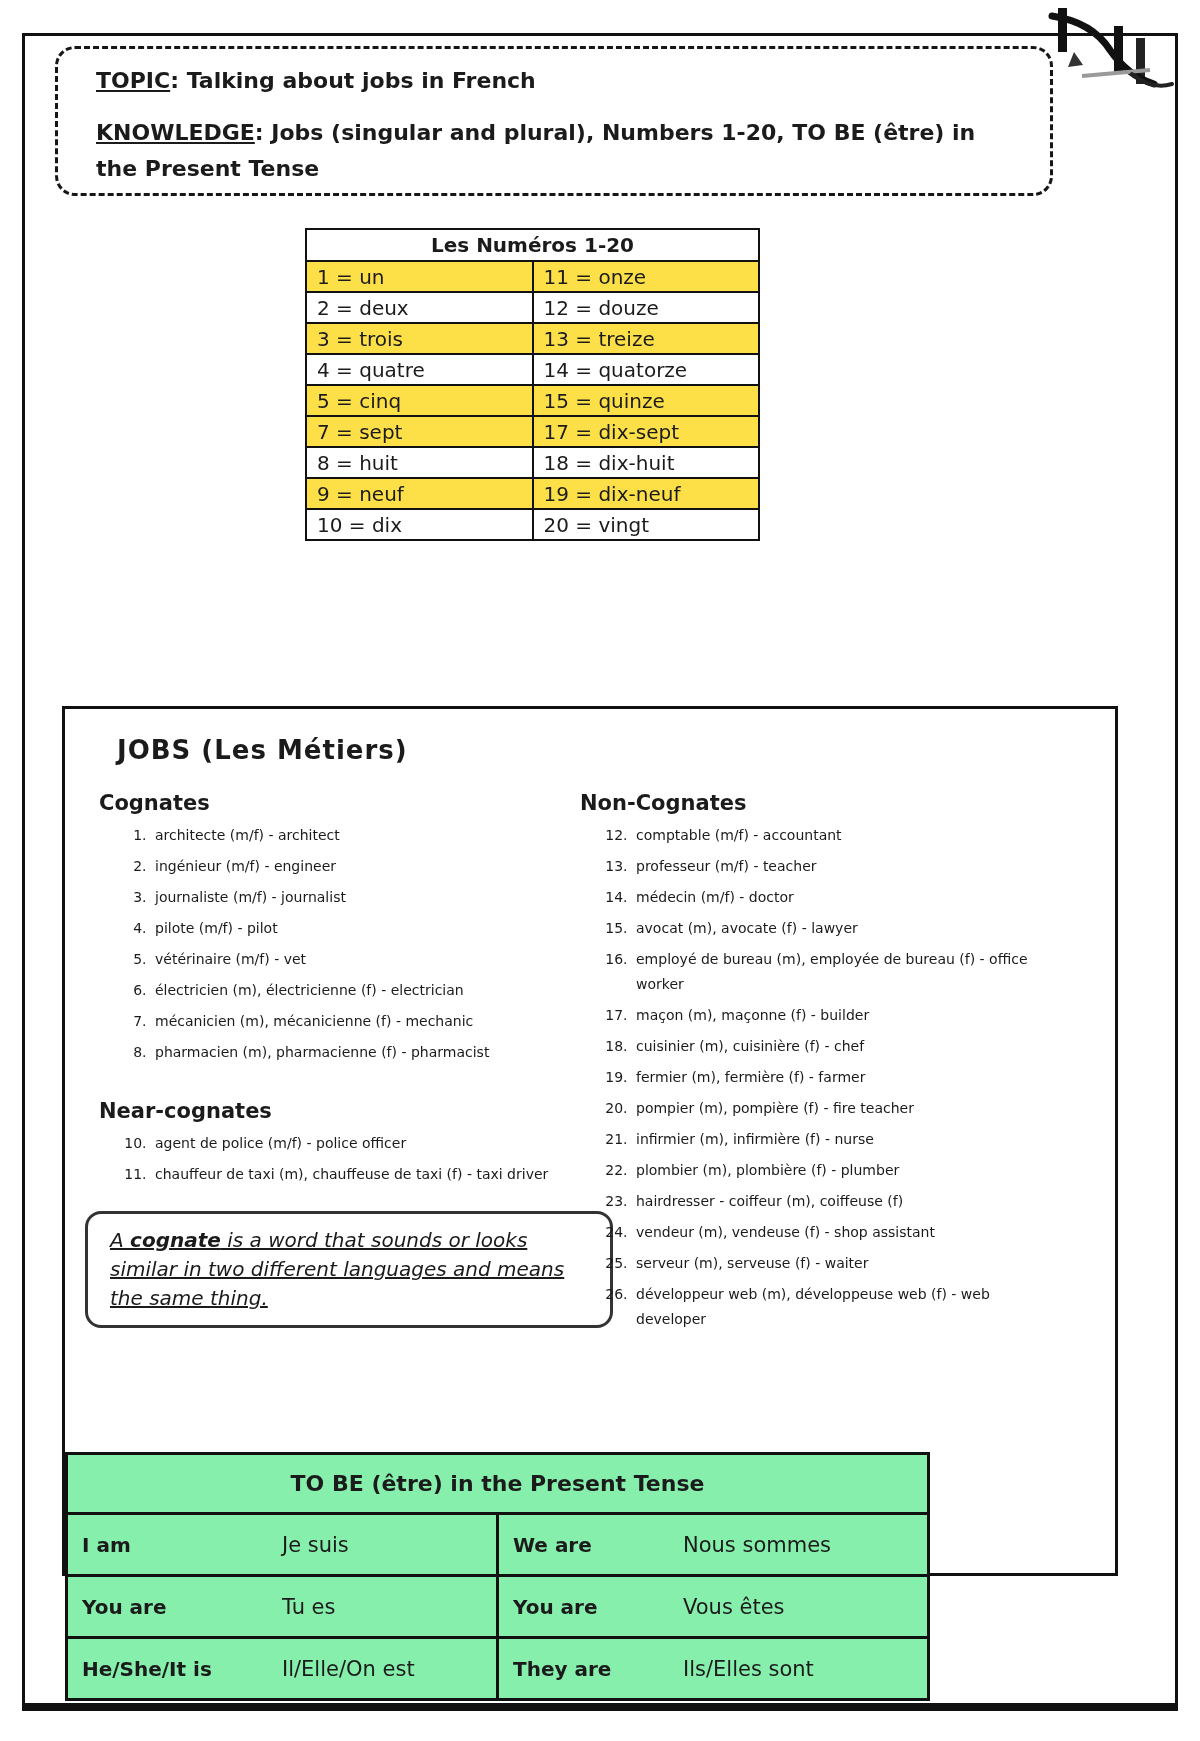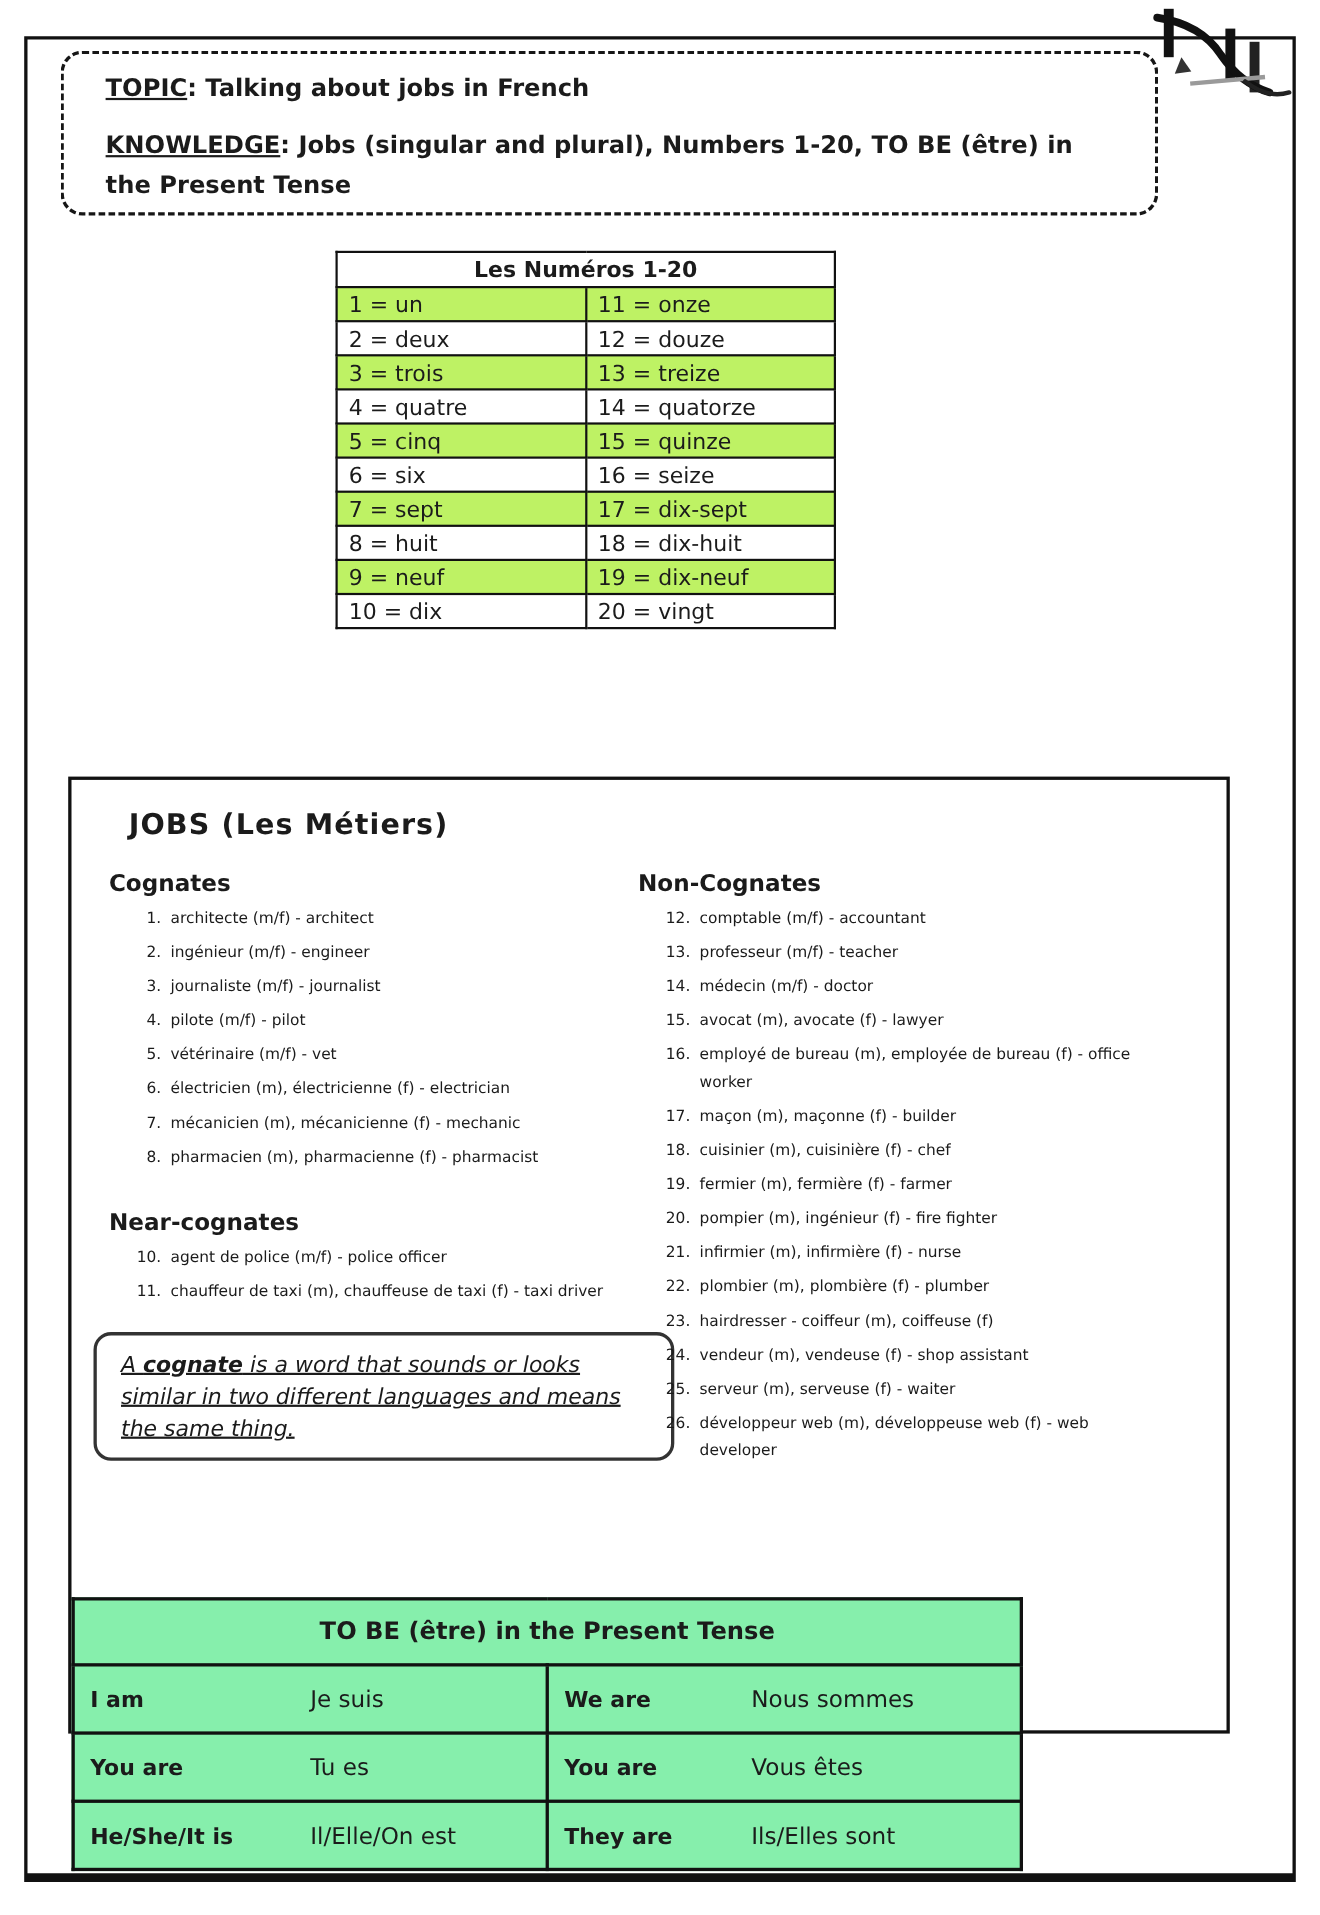--- a/index.html
+++ b/index.html
@@ -36,21 +36,21 @@
     border-collapse:collapse;table-layout:fixed;
     font-size:20px;
   }
   .numbers-table td{
     border:2px solid #111;height:31px;padding:1px 0 1px 10px;
     box-sizing:border-box;vertical-align:middle;background:#fff;
   }
   .numbers-table td.title-cell{
     text-align:center;font-weight:bold;padding-left:0;height:32px;
   }
-  .numbers-table tr.shade td{background:#bef264;}
+  .numbers-table tr.shade td{background:#fde047;}
   
   .jobs-box{
     position:absolute;left:62px;top:706px;width:1056px;height:870px;
     border:3px solid #111;box-sizing:border-box;
     padding:26px 30px 20px 34px;background:#fff;
   }
   .jobs-title{font-size:26px;font-weight:bold;margin:0 0 26px 18px;letter-spacing:1px;}
   .jobs-cols{display:flex;gap:31px;}
   .jobs-col-left{width:450px;flex:0 0 auto;}
   .jobs-col-right{width:462px;flex:0 0 auto;}
@@ -121,24 +121,20 @@
           <td>3 = trois</td>
           <td>13 = treize</td>
         </tr>
         <tr>
           <td>4 = quatre</td>
           <td>14 = quatorze</td>
         </tr>
         <tr class="shade">
           <td>5 = cinq</td>
           <td>15 = quinze</td>
-        </tr>
-        <tr>
-          <td>6 = six</td>
-          <td>16 = seize</td>
         </tr>
         <tr class="shade">
           <td>7 = sept</td>
           <td>17 = dix-sept</td>
         </tr>
         <tr>
           <td>8 = huit</td>
           <td>18 = dix-huit</td>
         </tr>
         <tr class="shade">
@@ -182,21 +178,21 @@
         <p class="subhead">Non-Cognates</p>
         <ol class="job-list" start="12">
             <li>comptable (m/f) - accountant</li>
             <li>professeur (m/f) - teacher</li>
             <li>médecin (m/f) - doctor</li>
             <li>avocat (m), avocate (f) - lawyer</li>
             <li>employé de bureau (m), employée de bureau (f) - office worker</li>
             <li>maçon (m), maçonne (f) - builder</li>
             <li>cuisinier (m), cuisinière (f) - chef</li>
             <li>fermier (m), fermière (f) - farmer</li>
-            <li>pompier (m), ingénieur (f) - fire fighter</li>
+            <li>pompier (m), pompière (f) - fire teacher</li>
             <li>infirmier (m), infirmière (f) - nurse</li>
             <li>plombier (m), plombière (f) - plumber</li>
             <li>hairdresser  - coiffeur (m), coiffeuse (f)</li>
             <li>vendeur (m), vendeuse (f) - shop assistant</li>
             <li>serveur (m), serveuse (f) - waiter</li>
             <li>développeur web (m), développeuse web (f) - web developer</li>
           </ol>
       </div>
     </div>
   </div>

